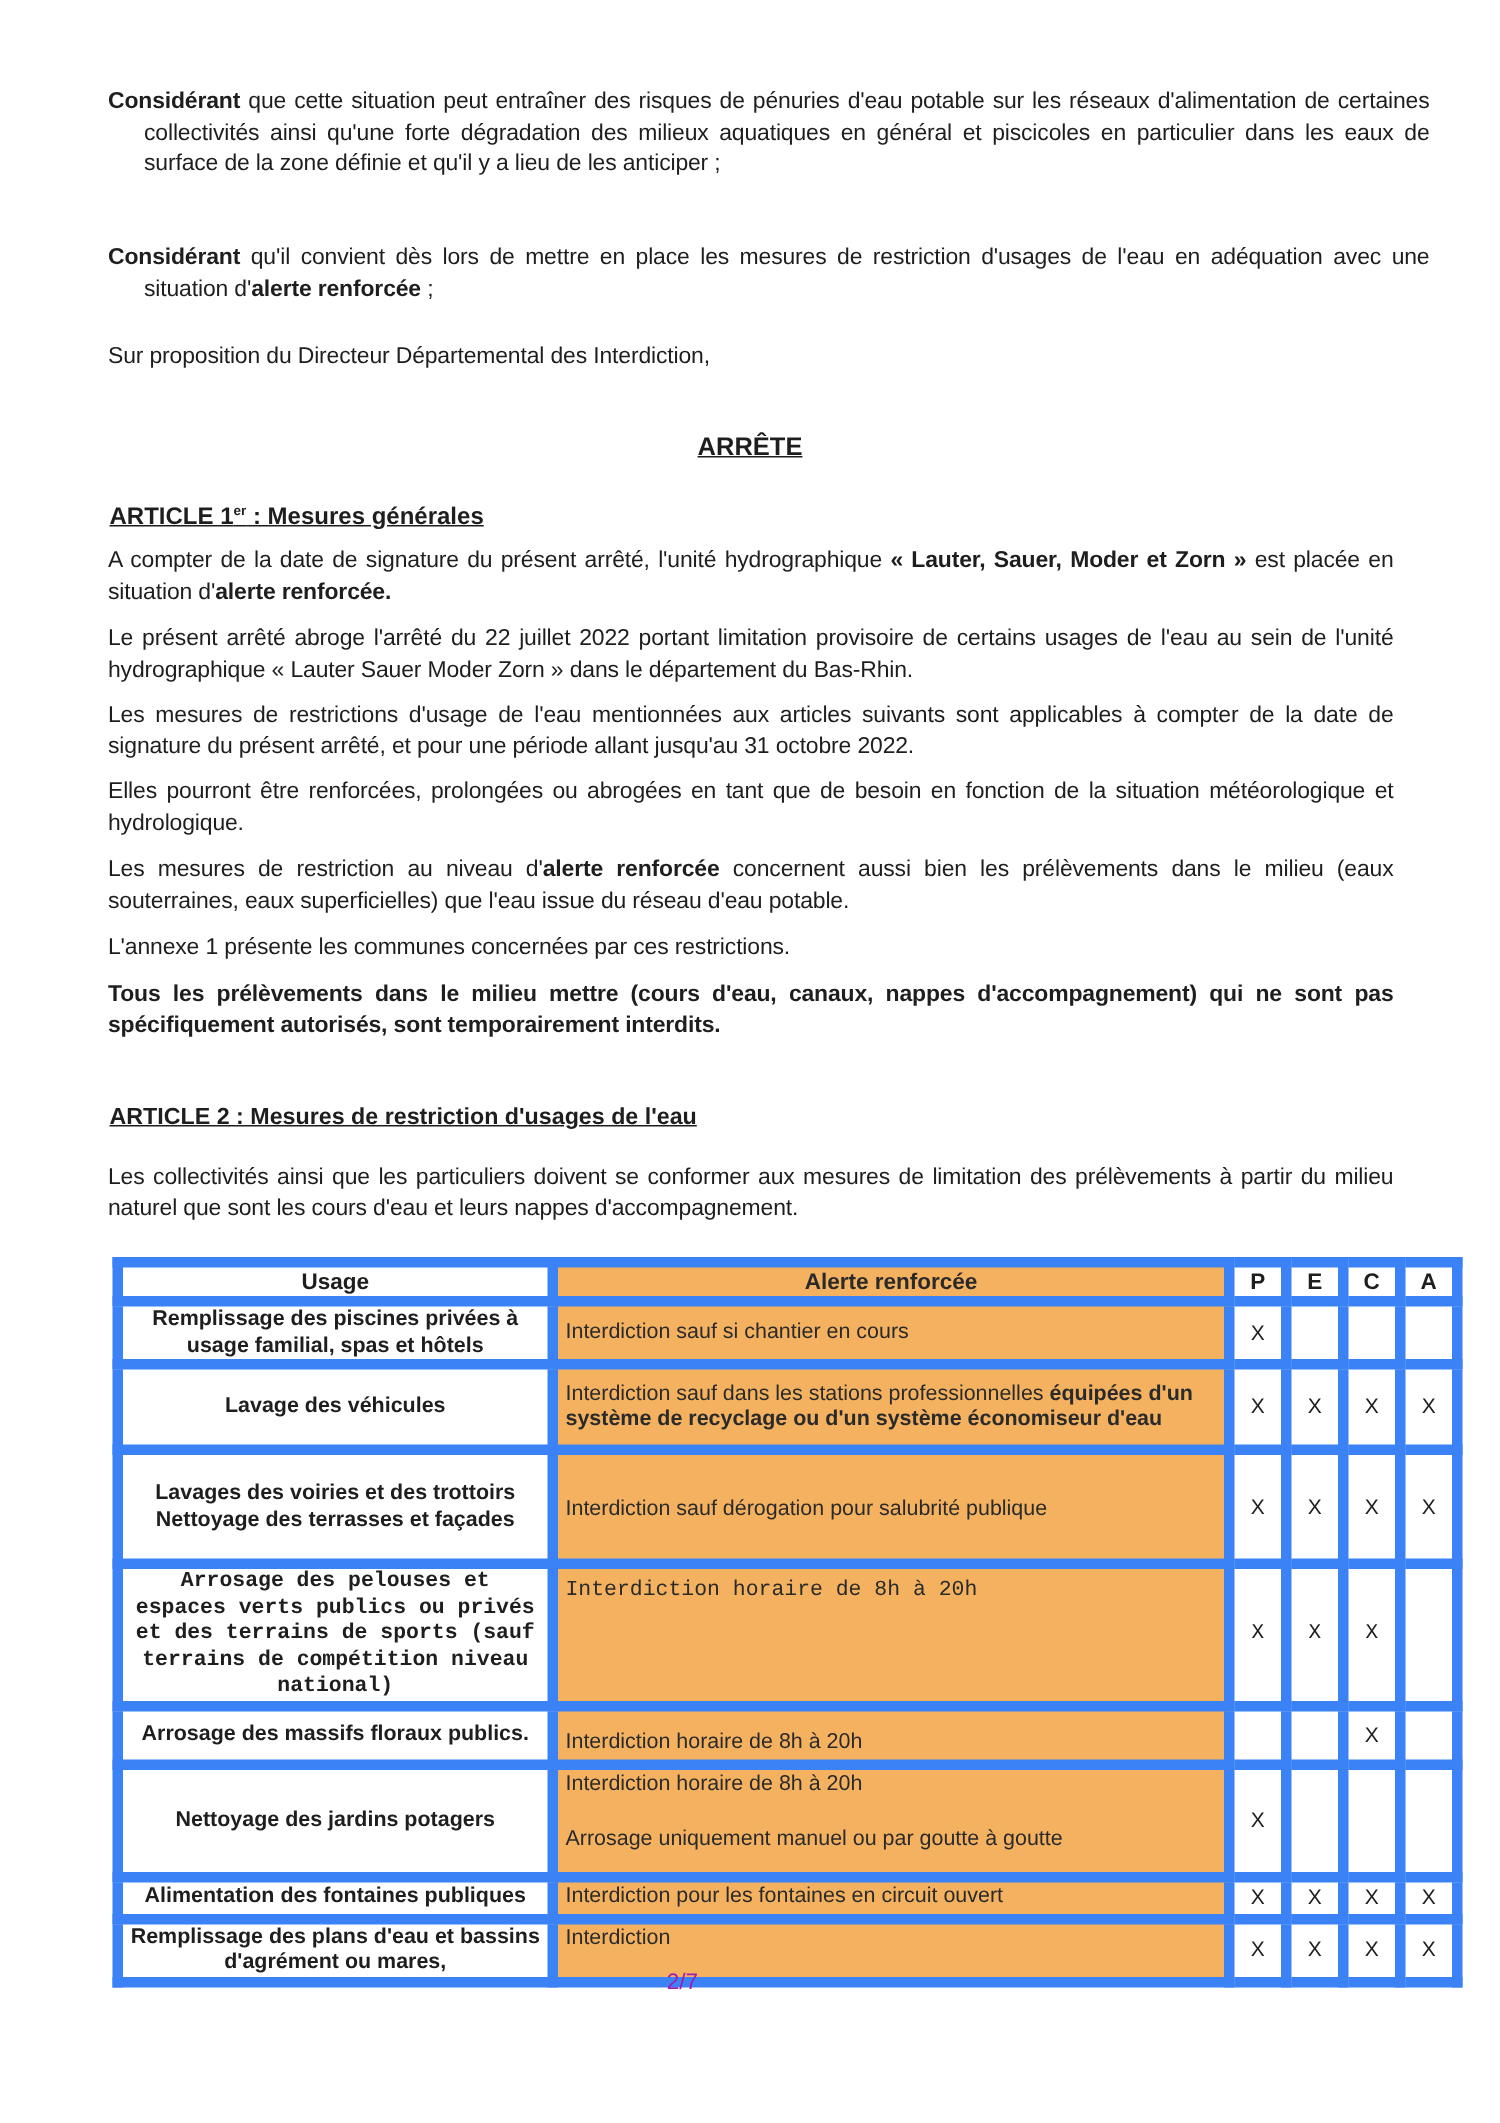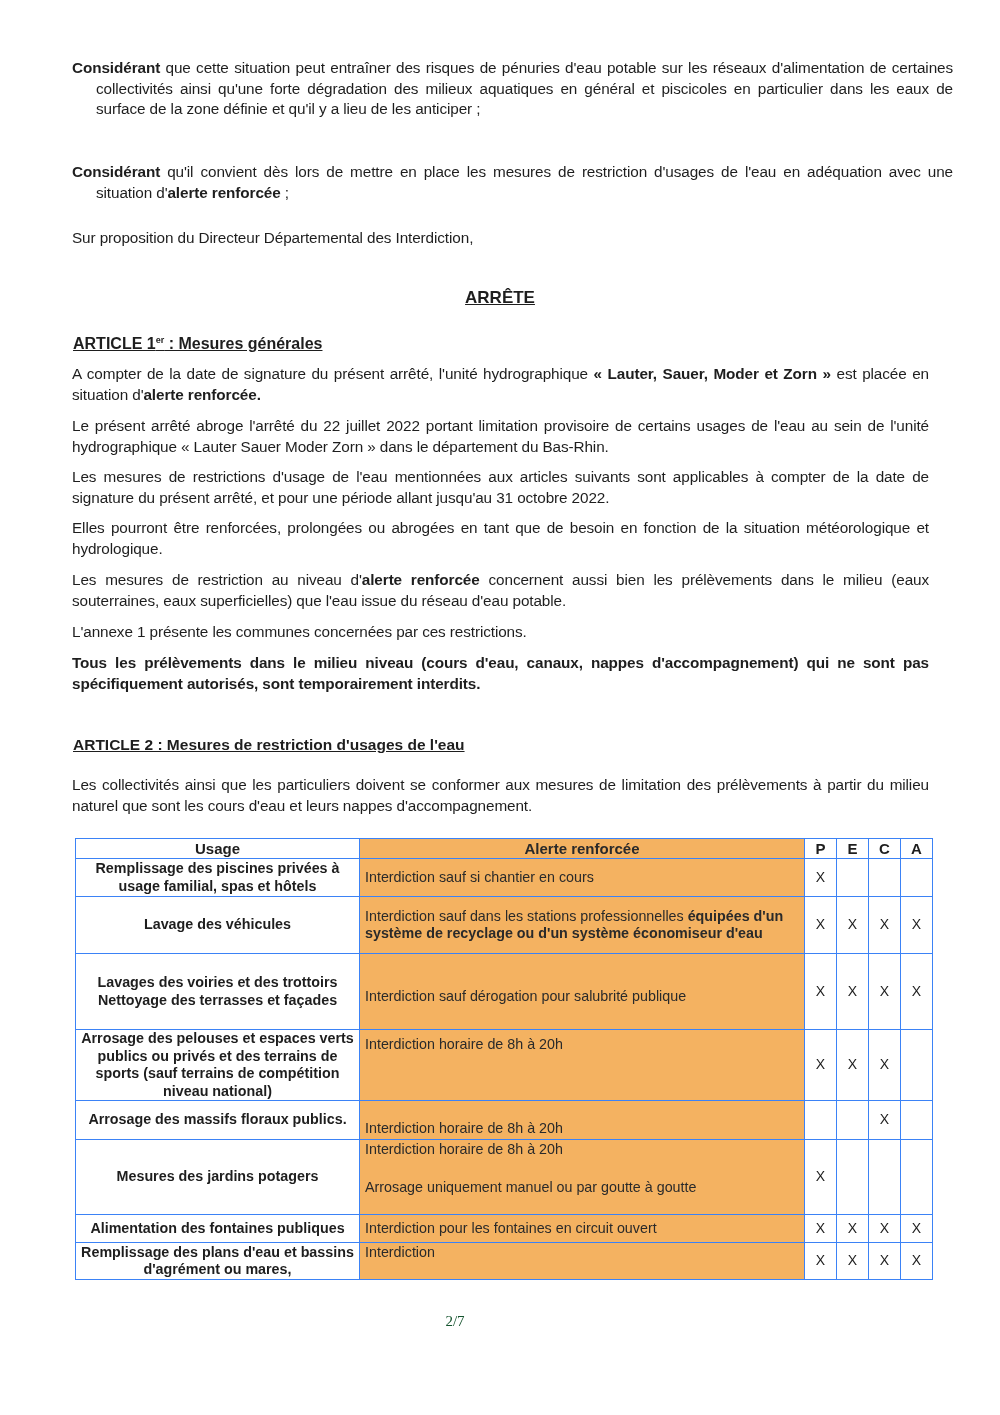--- a/index.html
+++ b/index.html
@@ -19,32 +19,32 @@
   }
   .art {
     position: absolute; left: 73px; font-size: 16px; font-weight: bold; text-decoration: underline;
   }
   .art sup { font-size: 9px; }
   table.usage {
     position: absolute; left: 75px; top: 838px; width: 856px; border-collapse: collapse;
     font-size: 14.3px; table-layout: fixed;
   }
   table.usage td, table.usage th {
-    border: 1px solid #3b82f6; padding: 0 5px; vertical-align: middle; line-height: 17.5px;
+    border: 7px solid #3b82f6; padding: 0 5px; vertical-align: middle; line-height: 17.5px;
   }
   table.usage th { font-weight: bold; text-align: center; height: 19px; font-size: 15px; }
   .c-usage { width: 273px; font-weight: bold; text-align: center; }
   .c-alert { width: 434px; background: #f4b261; text-align: left; color: #2a2a2a; }
   .c-flag { width: 21px; text-align: center; font-size: 14px; }
   th.c-alert { background: #f4b261; }
   .sub { display: block; }
   .gap { display: block; height: 20px; }
   .pagenum {
     position: absolute; top: 1313px; left: 0; width: 910px; text-align: center;
-    font-family: Liberation Serif, serif; font-size: 15px; color: #14532d;
+    font-family: Liberation Sans, sans-serif; font-size: 15px; color: #a21caf;
   }
 </style>
 </head>
 <body>
 
 <p class="p hang" style="top:58px;"><b>Considérant</b><span> que cette situation peut entraîner des risques de pénuries d'eau potable sur les réseaux d'alimentation de certaines collectivités ainsi qu'une forte dégradation des milieux aquatiques en général et piscicoles en particulier dans les eaux de surface de la zone définie et qu'il y a lieu de les anticiper ;</span></p>
 
 <p class="p hang" style="top:162px;"><b>Considérant</b><span> qu'il convient dès lors de mettre en place les mesures de restriction d'usages de l'eau en adéquation avec une situation d'</span><b>alerte renforcée</b><span> ;</span></p>
 
 <p class="p" style="top:228px;">Sur proposition du Directeur Départemental des Interdiction,</p>
@@ -53,21 +53,21 @@
 
 <div class="art" style="top:335px;"><span>ARTICLE 1</span><sup>er</sup><span> : Mesures générales</span></div>
 
 <p class="p" style="top:364px;"><span>A compter de la date de signature du présent arrêté, l'unité hydrographique </span><b>« Lauter, Sauer, Moder et Zorn »</b><span> est placée en situation d'</span><b>alerte renforcée.</b></p>
 
 <p class="p" style="top:416px;">Le présent arrêté abroge l'arrêté du 22 juillet 2022 portant limitation provisoire de certains usages de l'eau au sein de l'unité hydrographique « Lauter Sauer Moder Zorn » dans le département du Bas-Rhin.</p>
 <p class="p" style="top:467px;">Les mesures de restrictions d'usage de l'eau mentionnées aux articles suivants sont applicables à compter de la date de signature du présent arrêté, et pour une période allant jusqu'au 31 octobre 2022.</p>
 <p class="p" style="top:518px;">Elles pourront être renforcées, prolongées ou abrogées en tant que de besoin en fonction de la situation météorologique et hydrologique.</p>
 <p class="p" style="top:570px;"><span>Les mesures de restriction au niveau d'</span><b>alerte renforcée</b><span> concernent aussi bien les prélèvements dans le milieu (eaux souterraines, eaux superficielles) que l'eau issue du réseau d'eau potable.</span></p>
 <p class="p" style="top:622px;">L'annexe 1 présente les communes concernées par ces restrictions.</p>
-<p class="p" style="top:653px; font-weight:bold;">Tous les prélèvements dans le milieu niveau (cours d'eau, canaux, nappes d'accompagnement) qui ne sont pas spécifiquement autorisés, sont temporairement interdits.</p>
+<p class="p" style="top:653px; font-weight:bold;">Tous les prélèvements dans le milieu mettre (cours d'eau, canaux, nappes d'accompagnement) qui ne sont pas spécifiquement autorisés, sont temporairement interdits.</p>
 
 <div class="art" style="top:736px; font-size:15.5px;">ARTICLE 2 : Mesures de restriction d'usages de l'eau</div>
 <p class="p" style="top:775px;">Les collectivités ainsi que les particuliers doivent se conformer aux mesures de limitation des prélèvements à partir du milieu naturel que sont les cours d'eau et leurs nappes d'accompagnement.</p>
 
 <table class="usage">
   <tbody>
       <tr>
     <th class="c-usage" style="text-align:center;">Usage</th>
     <th class="c-alert">Alerte renforcée</th>
     <th class="c-flag">P</th>
@@ -95,38 +95,38 @@
     <td class="c-usage">
           <span class="sub">Lavages des voiries et des trottoirs</span>
           <span class="sub">Nettoyage des terrasses et façades</span>
         </td>
     <td class="c-alert" style="vertical-align:bottom; padding-bottom:24px;">Interdiction sauf dérogation pour salubrité publique</td>
     <td class="c-flag">X</td>
     <td class="c-flag">X</td>
     <td class="c-flag">X</td>
     <td class="c-flag">X</td>
   </tr>
-  <tr style="height:71px;">
+  <tr style="height:71px;font-family:Liberation Mono, monospace;">
     <td class="c-usage">Arrosage des pelouses et espaces verts publics ou privés et des terrains de sports (sauf terrains de compétition niveau national)</td>
     <td class="c-alert" style="vertical-align:top; padding-top:6px;">Interdiction horaire de 8h à 20h</td>
     <td class="c-flag">X</td>
     <td class="c-flag">X</td>
     <td class="c-flag">X</td>
     <td class="c-flag"></td>
   </tr>
   <tr style="height:39px;">
     <td class="c-usage">Arrosage des massifs floraux publics.</td>
     <td class="c-alert" style="vertical-align:bottom; padding-bottom:2px;">Interdiction horaire de 8h à 20h</td>
     <td class="c-flag"></td>
     <td class="c-flag"></td>
     <td class="c-flag">X</td>
     <td class="c-flag"></td>
   </tr>
   <tr style="height:75px;">
-    <td class="c-usage">Mesures des jardins potagers</td>
+    <td class="c-usage">Nettoyage des jardins potagers</td>
     <td class="c-alert" style="vertical-align:top; padding-top:1px;">
           <span class="sub">Interdiction horaire de 8h à 20h</span>
           <span class="gap"></span>
           <span class="sub">Arrosage uniquement manuel ou par goutte à goutte</span>
         </td>
     <td class="c-flag">X</td>
     <td class="c-flag"></td>
     <td class="c-flag"></td>
     <td class="c-flag"></td>
   </tr>

